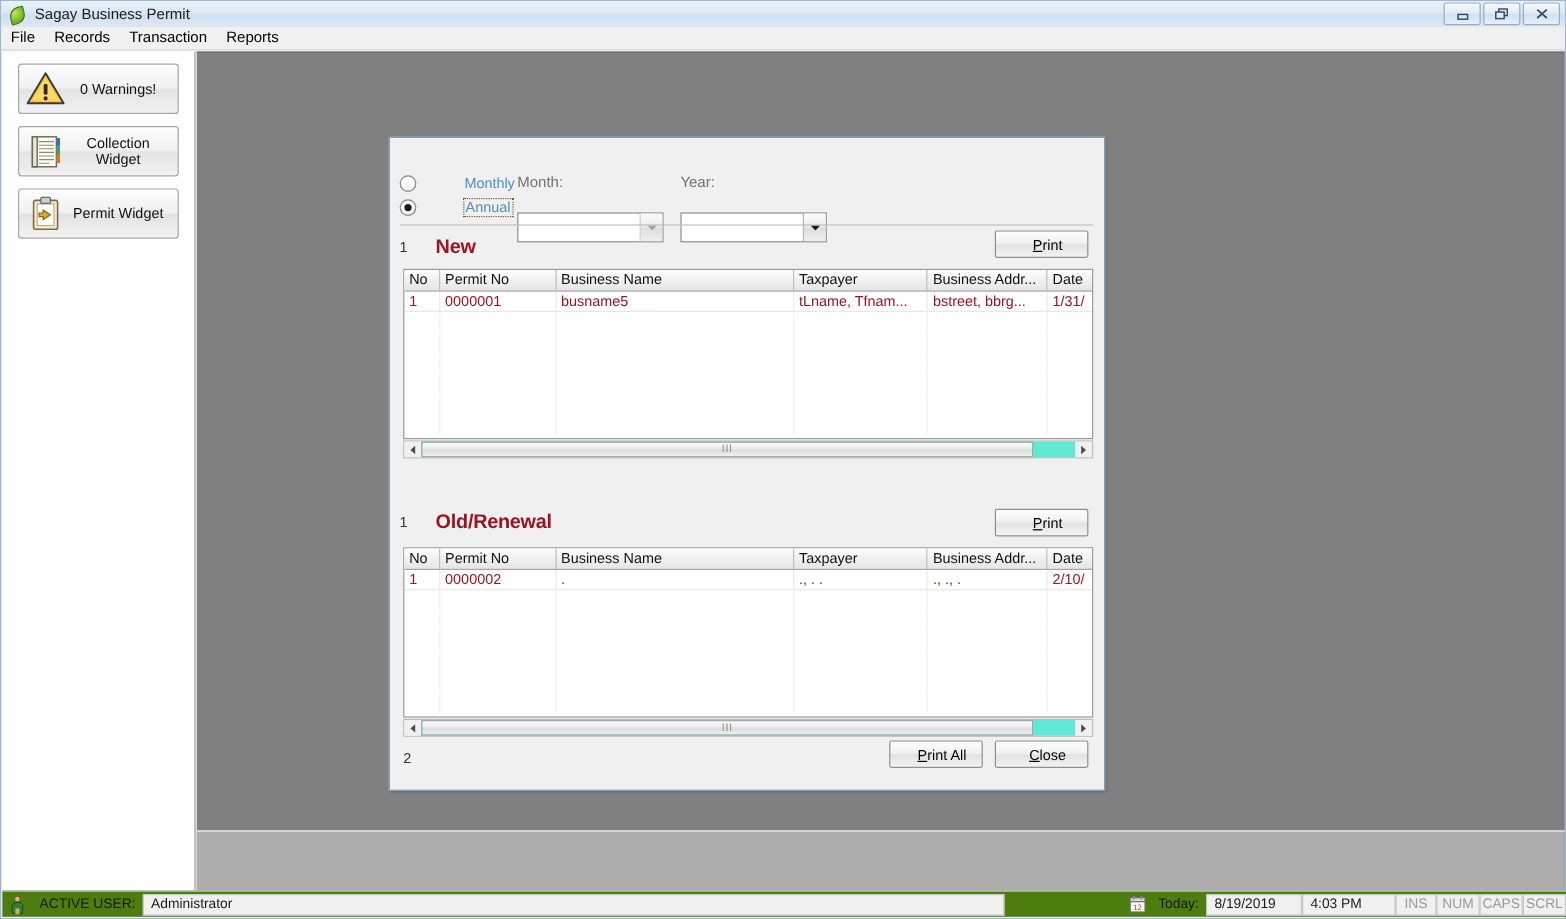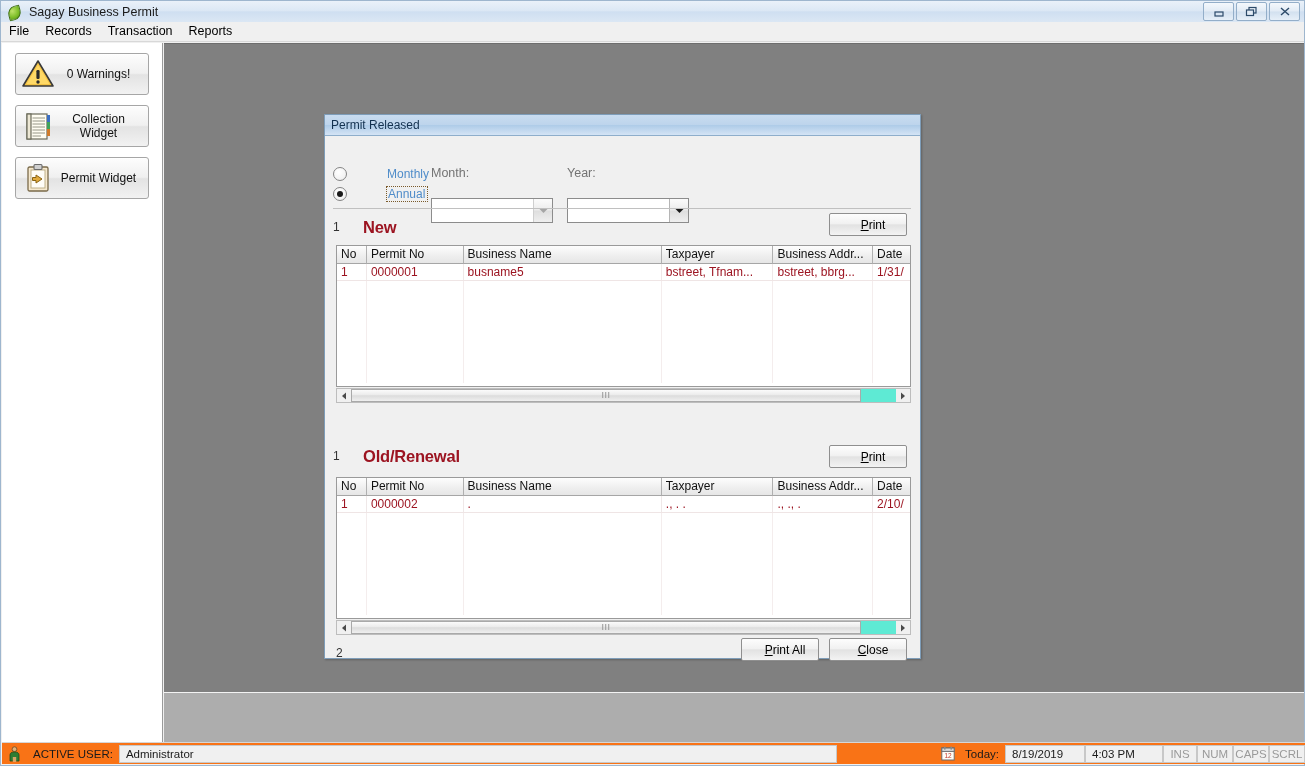--- a/index.html
+++ b/index.html
@@ -226,21 +226,21 @@
     border: 1px solid #a9a9a9; box-sizing: border-box;
     display: flex; align-items: center; justify-content: center;
   }
   .grip { font-size: 9px; color: #8d8d8d; letter-spacing: 0.5px; line-height: 9px; }
 
   .total-count { position: absolute; font-size: 12px; color: #333; }
 
   
   .statusbar {
     position: absolute; left: 1px; bottom: 1px; width: 1303px; height: 22px;
-    background: #f97316; border-top: 1px solid #d6d6d6;
+    background: #4d7c0f; border-top: 1px solid #d6d6d6;
     display: flex; align-items: center; box-sizing: border-box;
   }
   .sb-cell {
     height: 18px; display: flex; align-items: center;
     font-size: 11.5px; color: #1a1a1a; padding: 0 6px;
     box-sizing: border-box;
   }
   .sb-sunken { border: 1px solid #c8c8c8; background:#f0f0f0; }
   .sb-dim { color: #9a9a9a; }
   .sb-spring { flex: 1 1 auto; }
@@ -328,23 +328,20 @@
         </svg>
       </div>
       <div class="lbl">Permit Widget</div>
     </div>
   </div>
 
   <div class="workspace">
     <div class="workspace-bottomband"></div>
 
     <div class="dialog">
-      <div class="dialog-title">
-        <span>Permit Released</span>
-      </div>
 
       <div class="dialog-body">
 
         <div class="radio-row">
           <div class="radio-line">
             <span class="radio"></span>
             <span class="radio-label">Monthly</span>
           </div>
           <div class="radio-line">
             <span class="radio checked"></span>
@@ -392,21 +389,21 @@
             <div class="gh" style="width:97px;">Permit No</div>
             <div class="gh" style="width:199px;">Business Name</div>
             <div class="gh" style="width:112px;">Taxpayer</div>
             <div class="gh" style="width:100px;">Business Addr...</div>
             <div class="gh" style="width:37px; border-right:none;">Date</div>
           </div>
           <div class="grow data">
             <div class="gc" style="width:30px;">1</div>
             <div class="gc" style="width:97px;">0000001</div>
             <div class="gc" style="width:199px;">busname5</div>
-            <div class="gc" style="width:112px;">bstreet, Tfnam...</div>
+            <div class="gc" style="width:112px;">tLname, Tfnam...</div>
             <div class="gc" style="width:100px;">bstreet, bbrg...</div>
             <div class="gc" style="width:37px; border-right:none;">1/31/</div>
           </div>
           <div class="grow empty">
               <div class="gc" style="width:30px;"></div>
               <div class="gc" style="width:97px;"></div>
               <div class="gc" style="width:199px;"></div>
               <div class="gc" style="width:112px;"></div>
               <div class="gc" style="width:100px;"></div>
               <div class="gc" style="width:37px;border-right:none;"></div>

